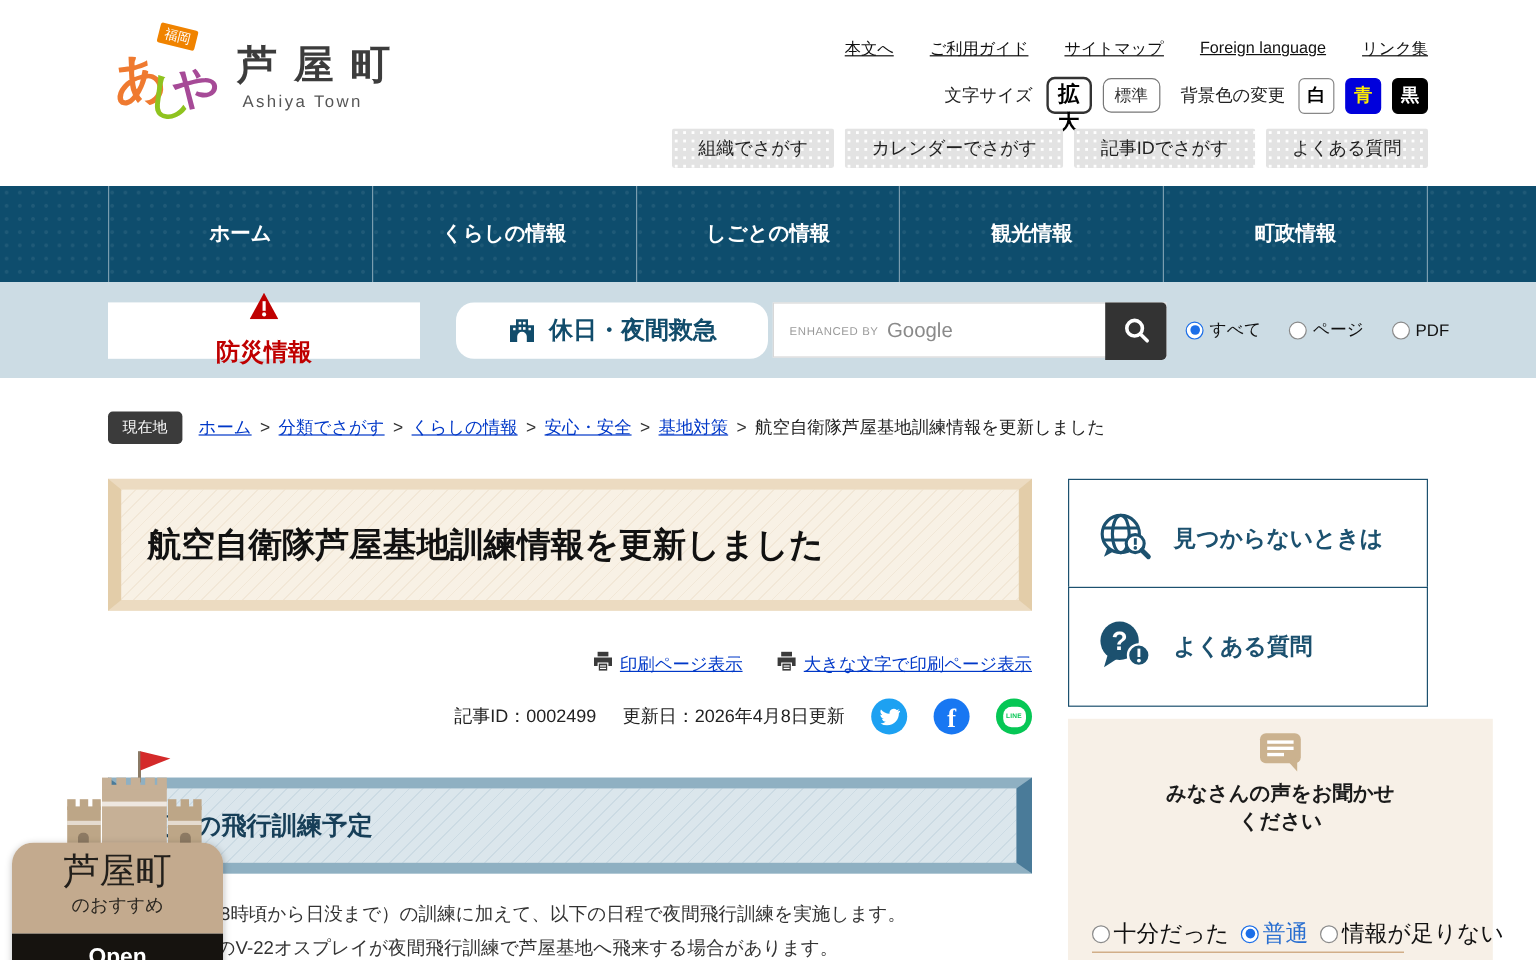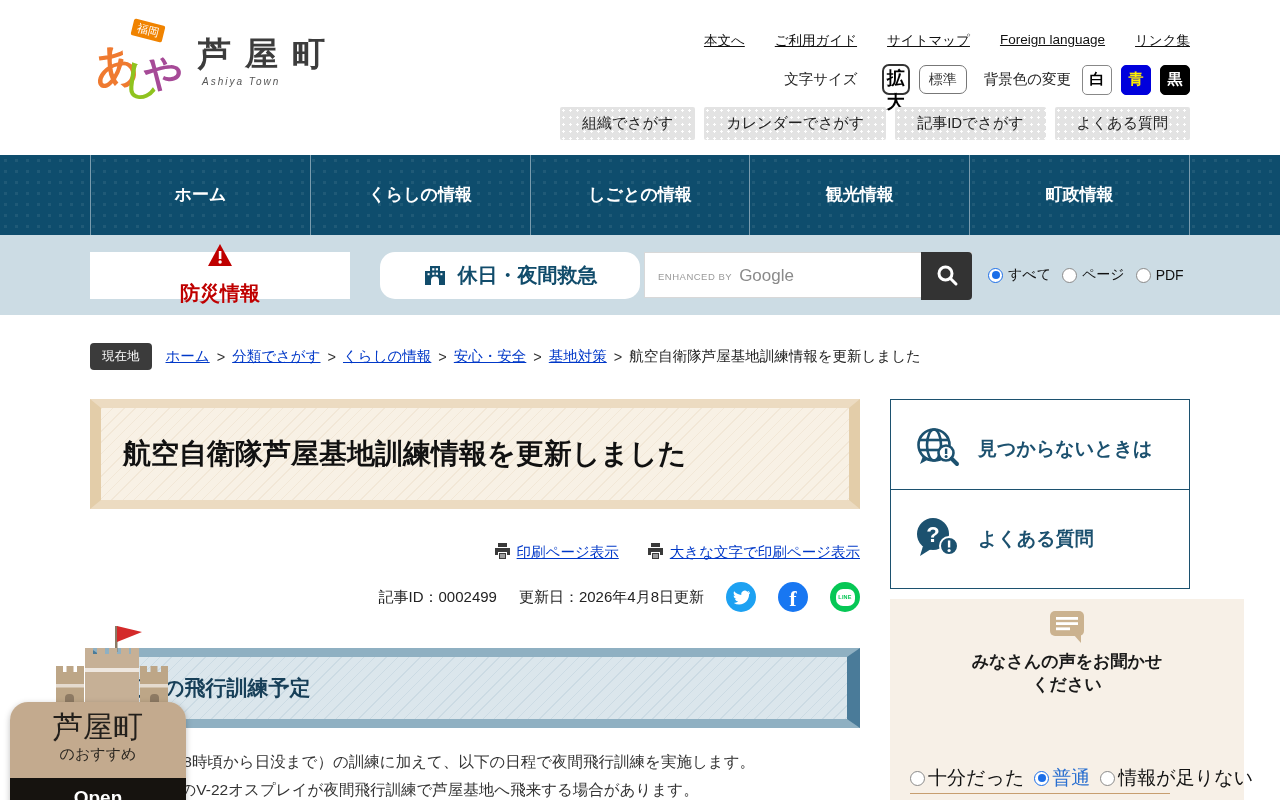--- a/index.html
+++ b/index.html
@@ -8,28 +8,28 @@
 
   
   .logo { position:absolute; left:92px; top:22px; display:flex; align-items:flex-start; }
   .logo-mark { position:relative; width:92px; height:82px; }
   .lm-a  { position:absolute; left:2px;  top:14px; font-size:44px; font-weight:bold; color:#ef7a30; transform:rotate(-8deg); }
   .lm-shi{ position:absolute; left:30px; top:30px; font-size:40px; font-weight:bold; color:#8fc31f; transform:rotate(6deg); }
   .lm-ya { position:absolute; left:52px; top:26px; font-size:38px; font-weight:bold; color:#a64a97; transform:rotate(10deg); }
   .lm-ribbon { position:absolute; left:40px; top:0; background:#f08300; color:#fff; font-size:11px; padding:1px 5px; transform:rotate(14deg); border-radius:2px; }
   .logo-text { margin-left:14px; padding-top:14px; }
   .logo-title { font-size:33px; font-weight:bold; color:#3c3c3c; letter-spacing:14px; line-height:1.1; }
-  .logo-sub { font-size:10px; color:#555; margin-top:4px; margin-left:4px; letter-spacing:2px;font-style:italic; }
+  .logo-sub { font-size:14px; color:#555; margin-top:4px; margin-left:4px; letter-spacing:2px; }
 
   .util-links { position:absolute; top:32px; right:90px; display:flex; gap:30px; }
   .util-links a { font-size:13.5px; color:#111; text-decoration:underline; white-space:nowrap; }
 
   .ctrl-row { position:absolute; top:64px; right:90px; display:flex; align-items:center; gap:9px; }
   .ctrl-label { font-size:14.5px; color:#222; margin-right:2px; }
-  .btn-enlarge { width:28px; height:31px; border:2px solid #333; border-radius:7px; background:#fff; font-weight:bold; font-size:18px; color:#000;margin-left:13px; }
+  .btn-enlarge { width:38px; height:31px; border:2px solid #333; border-radius:7px; background:#fff; font-weight:bold; font-size:18px; color:#000; }
   .btn-standard { width:48px; height:29px; border:1px solid #777; border-radius:7px; background:#fff; font-size:14px; color:#333; }
   .bg-label { margin-left:8px; }
   .btn-sq { width:30px; height:30px; border-radius:5px; font-size:15px; font-weight:bold; border:1px solid #888; }
   .btn-white { background:#fff; color:#000; }
   .btn-blue  { background:#0000dc; color:#ffee00; border-color:#0000dc; }
   .btn-black { background:#000; color:#fff; border-color:#000; }
 
   .quick-row { position:absolute; top:107px; right:90px; display:flex; gap:9px; }
   .quick-btn { height:33px; padding:0 22px; font-size:15px; color:#222; border:none; border-radius:2px;
     background-color:#e3e3e3;
@@ -51,21 +51,21 @@
   .bousai { left:90px;flex-direction:column; } .bousai .t { color:#bf0000; }
   .kyukyu { left:380px;border-radius:15px; } .kyukyu .t { color:#114c6b; }
 
   .search-box { position:absolute; left:644px; top:17px; width:328px; height:46px; background:#fff; border:1px solid #d8d8d8; }
   .search-input { position:absolute; inset:0; width:100%; height:100%; border:none; background:transparent; padding:0 62px 0 13px; font-size:15px; }
   .search-ph { position:absolute; left:13px; top:0; height:46px; display:flex; align-items:center; gap:7px; pointer-events:none; }
   .ph-small { font-size:9.5px; letter-spacing:.5px; color:#9a9a9a; text-transform:uppercase; }
   .ph-brand { font-size:17px; color:#8a8a8a; font-weight:500; }
   .search-btn { position:absolute; right:-1px; top:-1px; width:51px; height:48px; background:#333; border:none; border-radius:0 4px 4px 0; display:flex; align-items:center; justify-content:center; cursor:pointer; }
 
-  .scope-row { position:absolute; left:988px; top:0; height:80px; display:flex; align-items:center; gap:11px; }
+  .scope-row { position:absolute; left:988px; top:0; height:80px; display:flex; align-items:center; gap:23px; }
   .scope-item { display:flex; align-items:center; gap:5px; font-size:14px; color:#111; cursor:pointer; white-space:nowrap; }
   .radio { width:15px; height:15px; border-radius:50%; border:1.5px solid #8a8a8a; background:#fff; display:inline-block; position:relative; flex:0 0 auto; }
   .radio.sel { border-color:#1b6ee8; }
   .radio.sel::after { content:''; position:absolute; inset:2.5px; border-radius:50%; background:#1b6ee8; }
 
   
   .crumbs { position:absolute; left:90px; top:343px; display:flex; align-items:center; font-size:14.5px; color:#222; }
   .crumb-badge { background:#3b3b3b; color:#fff; font-size:12.5px; border-radius:4px; padding:5px 12px; margin-right:14px; }
   .crumbs a { color:#0038c8; text-decoration:underline; }
   .crumb-sep { margin:0 7px; color:#333; }

